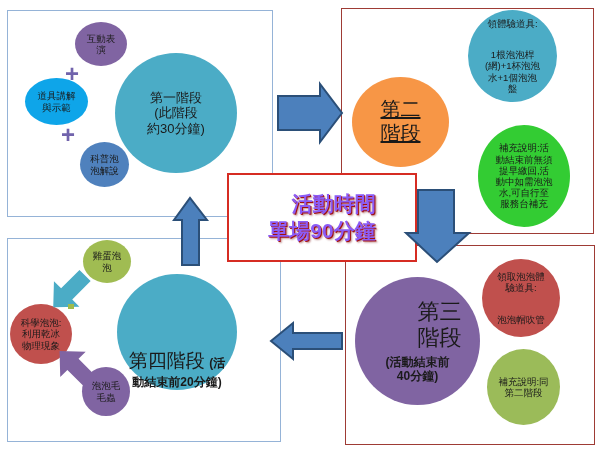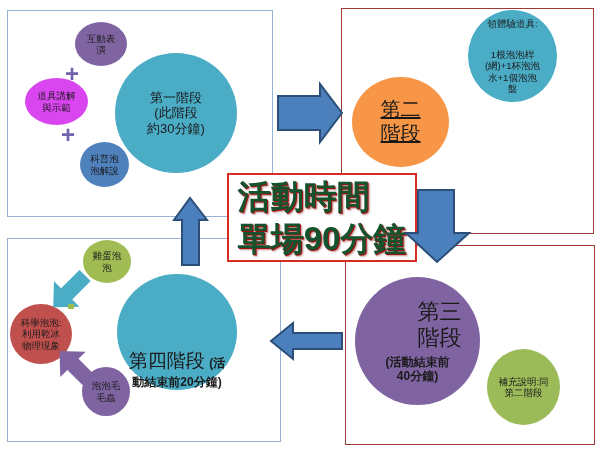--- a/index.html
+++ b/index.html
@@ -19,21 +19,21 @@
   
   .bubble {
     position:absolute; border-radius:50%; z-index:2;
     display:flex; flex-direction:column; align-items:center; justify-content:center;
     text-align:center;
   }
   .t { white-space:pre-line; color:#1a1a1a; line-height:1.18; }
   .small { font-size:9.5px; }
 
   #b-show   { left:75px;  top:22px;  width:52px;  height:44px;  background:#8064A2; }
-  #b-props  { left:25px;  top:78px;  width:63px;  height:47px;  background:#d946ef; }
+  #b-props  { left:25px;  top:78px;  width:63px;  height:47px;  background:#0ea5e9; }
   #b-talk   { left:80px;  top:142px; width:49px;  height:45px;  background:#4F81BD; }
   #c-stage1 { left:115px; top:53px;  width:122px; height:120px; background:#4BACC6; }
   #c-stage2 { left:352px; top:77px;  width:97px;  height:90px;  background:#F79646; }
   #b-tools2 { left:468px; top:10px;  width:89px;  height:92px;  background:#4BACC6; }
   #b-note2  { left:478px; top:125px; width:92px;  height:102px; background:#33CC33; }
   #c-stage3 { left:355px; top:277px; width:125px; height:128px; background:#8064A2; }
   #b-tools3 { left:482px; top:259px; width:78px;  height:78px;  background:#C0504D; }
   #b-note3  { left:487px; top:349px; width:73px;  height:76px;  background:#9BBB59; }
   #b-egg    { left:83px;  top:240px; width:48px;  height:43px;  background:#A0BC52; }
   #b-dryice { left:10px;  top:304px; width:62px;  height:60px;  background:#C0504D; }
@@ -71,21 +71,21 @@
 
   #sq { position:absolute; left:68px; top:304px; width:6px; height:5px; background:#9FBB4A; z-index:3; }
 
   
   #banner {
     position:absolute; left:227px; top:173px; width:186px; height:85px;
     background:#fff; border:2px solid #D62C23; z-index:5;
     display:flex; align-items:center; justify-content:center;
   }
   .banner-text {
-    font-size:33px; font-weight:bold; color:#14532d; text-align:left;
+    font-size:21px; font-weight:bold; color:#8b5cf6; text-align:right;
     white-space:pre-line; line-height:1.25;
     text-shadow:1px 1px 0 #A31010, 2px 2px 2px rgba(110,0,0,.45);
   }
 </style>
 </head>
 <body>
 
 <div id="canvas">
 
   <div class="panel blue" id="panel-tl"></div>
@@ -117,27 +117,40 @@
     <span class="t stage2-label">第二
 階段</span>
   </div>
   <div class="bubble" id="b-tools2">
     <span class="t small">領體驗道具:</span>
     <span class="t small tools-body">1根泡泡桿
 (網)+1杯泡泡
 水+1個泡泡
 盤</span>
   </div>
+  <div class="bubble" id="b-note2">
+    <span class="t small">補充說明:活
+動結束前無須
+提早繳回,活
+動中如需泡泡
+水,可自行至
+服務台補充</span>
+  </div>
 
   <div class="bubble" id="c-stage3">
     <span class="t stage3-label">第三
 階段</span>
     <span class="t stage-sub">(活動結束前
 40分鐘)</span>
   </div>
+  <div class="bubble" id="b-tools3">
+    <span class="t small">領取泡泡體
+驗道具:</span>
+    <span class="t small tools-body">泡泡帽吹管</span>
+  </div>
   <div class="bubble" id="b-egg">
     <span class="t small">雞蛋泡
 泡</span>
   </div>
 
   <div class="bubble" id="b-note3">
     <span class="t small">補充說明:同
 第二階段</span>
   </div>
   <div class="bubble" id="b-dryice">

